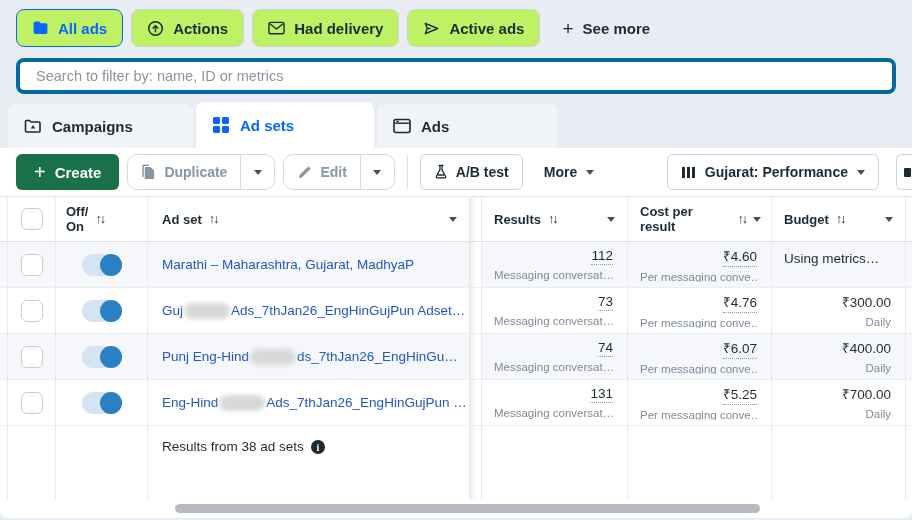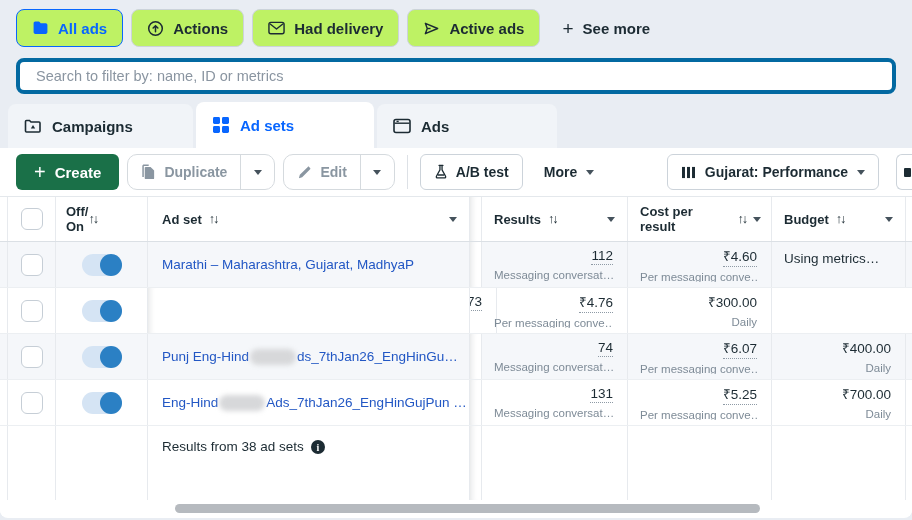--- a/index.html
+++ b/index.html
@@ -60,21 +60,21 @@
 
   
   .grid-row { display:grid; grid-template-columns:8px 48px 92px 322px 12px 146px 144px 134px 6px; }
   .cell { border-right:1px solid #e7eaee; overflow:hidden; position:relative; }
   .cell:last-child { border-right:none; }
   .gap-cell { background:#fff; box-shadow:inset 7px 0 6px -6px rgba(28,43,51,.14); }
 
   .thead { height:46px; border-top:1px solid #e4e8ec; border-bottom:1px solid #dbe0e5; font-weight:700; font-size:13px; }
   .thead .cell { display:flex; align-items:center; }
   .th-check { justify-content:center; }
-  .th-offon { padding-left:10px; line-height:1.18; }
+  .th-offon { gap:7px; padding-left:10px; line-height:1.18; }
   .th-adset { padding:0 12px 0 14px; gap:7px; }
   .th-results { padding:0 12px 0 12px; gap:7px; }
   .th-cost { padding:0 10px 0 12px; line-height:1.18; gap:7px; }
   .th-budget { padding:0 12px 0 12px; gap:7px; }
   .ml-auto { margin-left:auto; }
 
   .checkbox { width:22px; height:22px; background:#fff; border:1px solid #c6ced6; border-radius:6px; cursor:pointer; }
 
   .trow { height:46px; border-bottom:1px solid #eceff2; }
   .trow.striped .cell { background:#f5f7fa; }
@@ -318,20 +318,25 @@
     <div class="grid-row trow">
       <div class="cell"></div>
       <div class="cell c-check">
           <div class="checkbox"></div>
         </div>
       <div class="cell c-toggle">
           <div class="toggle">
             <div class="knob"></div>
           </div>
         </div>
+      <div class="cell c-name">
+        <span>Guj</span>
+          <span class="redact"></span>
+          <span>Ads_7thJan26_EngHinGujPun Adset…</span>
+      </div>
       <div class="cell gap-cell"></div>
       <div class="cell c-metric">
         <span class="metric-value">73</span>
         <span class="metric-label">Messaging conversat…</span>
       </div>
       <div class="cell c-metric">
         <span class="metric-value">₹4.76</span>
         <span class="metric-label">Per messaging conve…</span>
       </div>
       <div class="cell c-metric c-budget">

